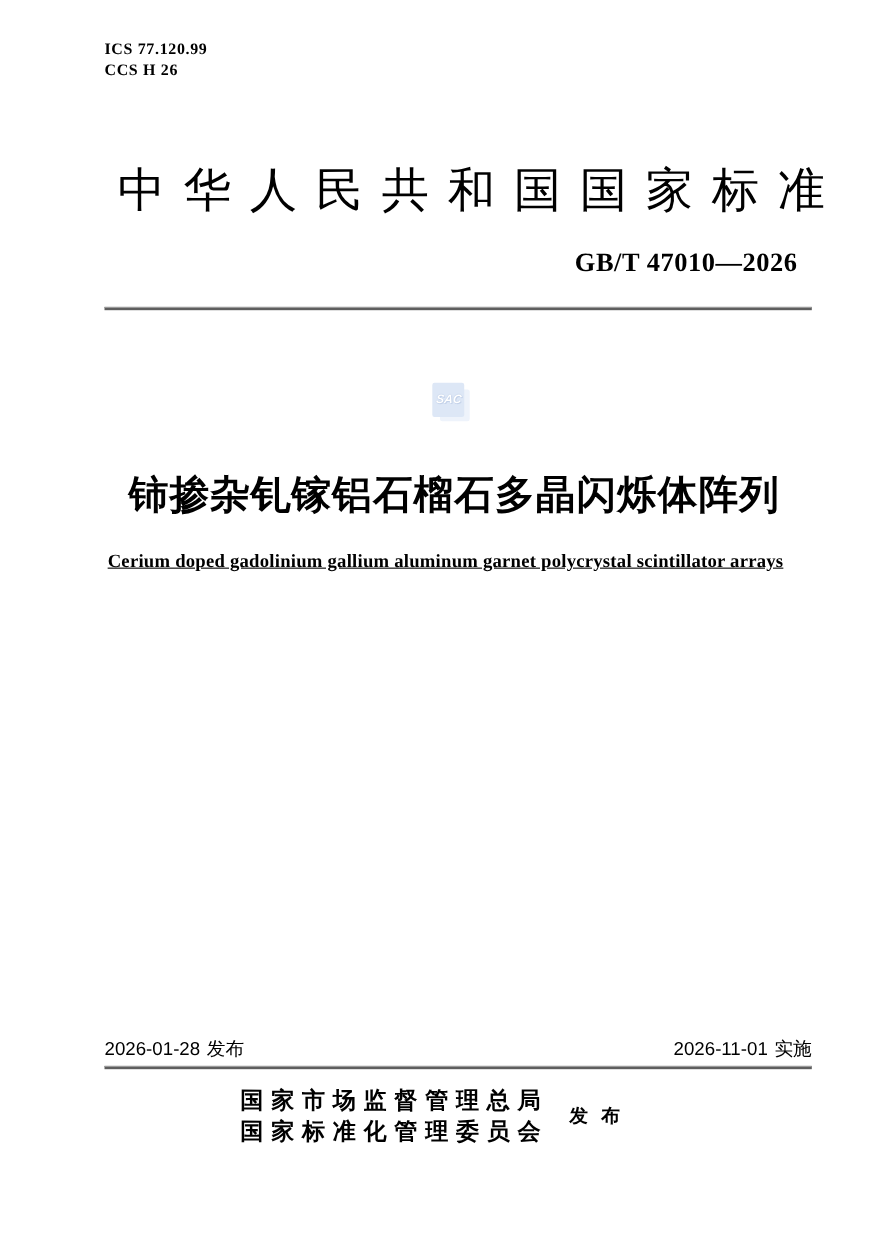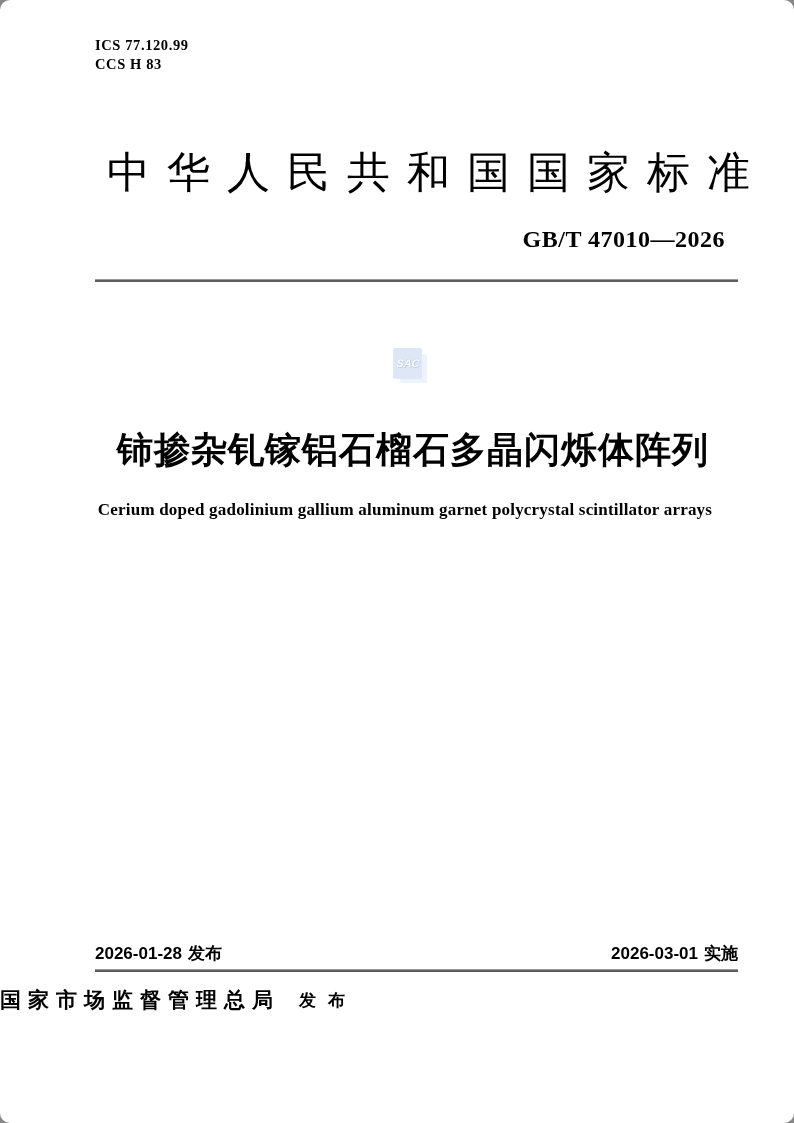--- a/index.html
+++ b/index.html
@@ -5,21 +5,20 @@
   html, body { margin: 0; padding: 0; background: #888; }
   .page {
     position: relative;
     width: 794px;
     height: 1123px;
     margin: 0 auto;
     background: #ffffff;
     font-family: "Liberation Serif", serif;
     color: #000;
     overflow: hidden;
-    border-radius: 10px;
   }
   
   .codes {
     position: absolute;
     left: 95px;
     top: 36px;
     font-family: "Liberation Serif", serif;
     font-weight: bold;
     font-size: 14.5px;
     line-height: 19px;
@@ -124,43 +123,44 @@
   .title-en {
     position: absolute;
     left: 16px;
     right: 0;
     top: 500px;
     text-align: center;
     font-family: "Liberation Serif", serif;
     font-weight: bold;
     font-size: 17px;
     letter-spacing: 0.2px;
+    text-decoration: underline;
   }
   
   .dates {
     position: absolute;
     left: 95px;
     right: 56px;
     top: 942px;
     display: flex;
     justify-content: space-between;
     font-family: "Liberation Sans", "DejaVu Sans", sans-serif;
     font-size: 17px;
-    font-weight: 700;
+    font-weight: 400;
     gap: 24px;
   }
   .dates .cjk { margin-left: 6px; }
   
   .issuers {
     position: absolute;
     left: 0;
     right: 0;
     top: 986px;
     display: flex;
-    justify-content: flex-start;
+    justify-content: center;
     align-items: center;
     gap: 19px;
   }
   .issuer-lines {
     font-family: "Liberation Serif", serif;
     font-weight: bold;
     font-size: 21px;
     line-height: 28px;
     letter-spacing: 7px;
     white-space: nowrap;
@@ -173,21 +173,21 @@
     white-space: nowrap;
   }
 </style>
 </head>
 <body>
 
 <div class="page">
 
   <div class="codes">
     <div>ICS 77.120.99</div>
-    <div>CCS H 83</div>
+    <div>CCS H 26</div>
   </div>
 
 
   <div class="std-heading">中华人民共和国国家标准</div>
 
   <div class="std-number">GB/T 47010—2026</div>
 
   <div class="rule rule-top"></div>
 
   <div class="sac">
@@ -197,26 +197,27 @@
   </div>
 
   <div class="title-zh">铈掺杂钆镓铝石榴石多晶闪烁体阵列</div>
   <div class="title-en">Cerium doped gadolinium gallium aluminum garnet polycrystal scintillator arrays</div>
 
   <div class="dates">
     <div>
       <span>2026-01-28</span><span class="cjk">发布</span>
     </div>
     <div>
-      <span>2026-03-01</span><span class="cjk">实施</span>
+      <span>2026-11-01</span><span class="cjk">实施</span>
     </div>
   </div>
 
   <div class="rule rule-bottom"></div>
 
   <div class="issuers">
     <div class="issuer-lines">
       <div>国家市场监督管理总局</div>
+      <div>国家标准化管理委员会</div>
     </div>
     <div class="publish-label">发布</div>
   </div>
 
 </div>
 
 </body></html>

